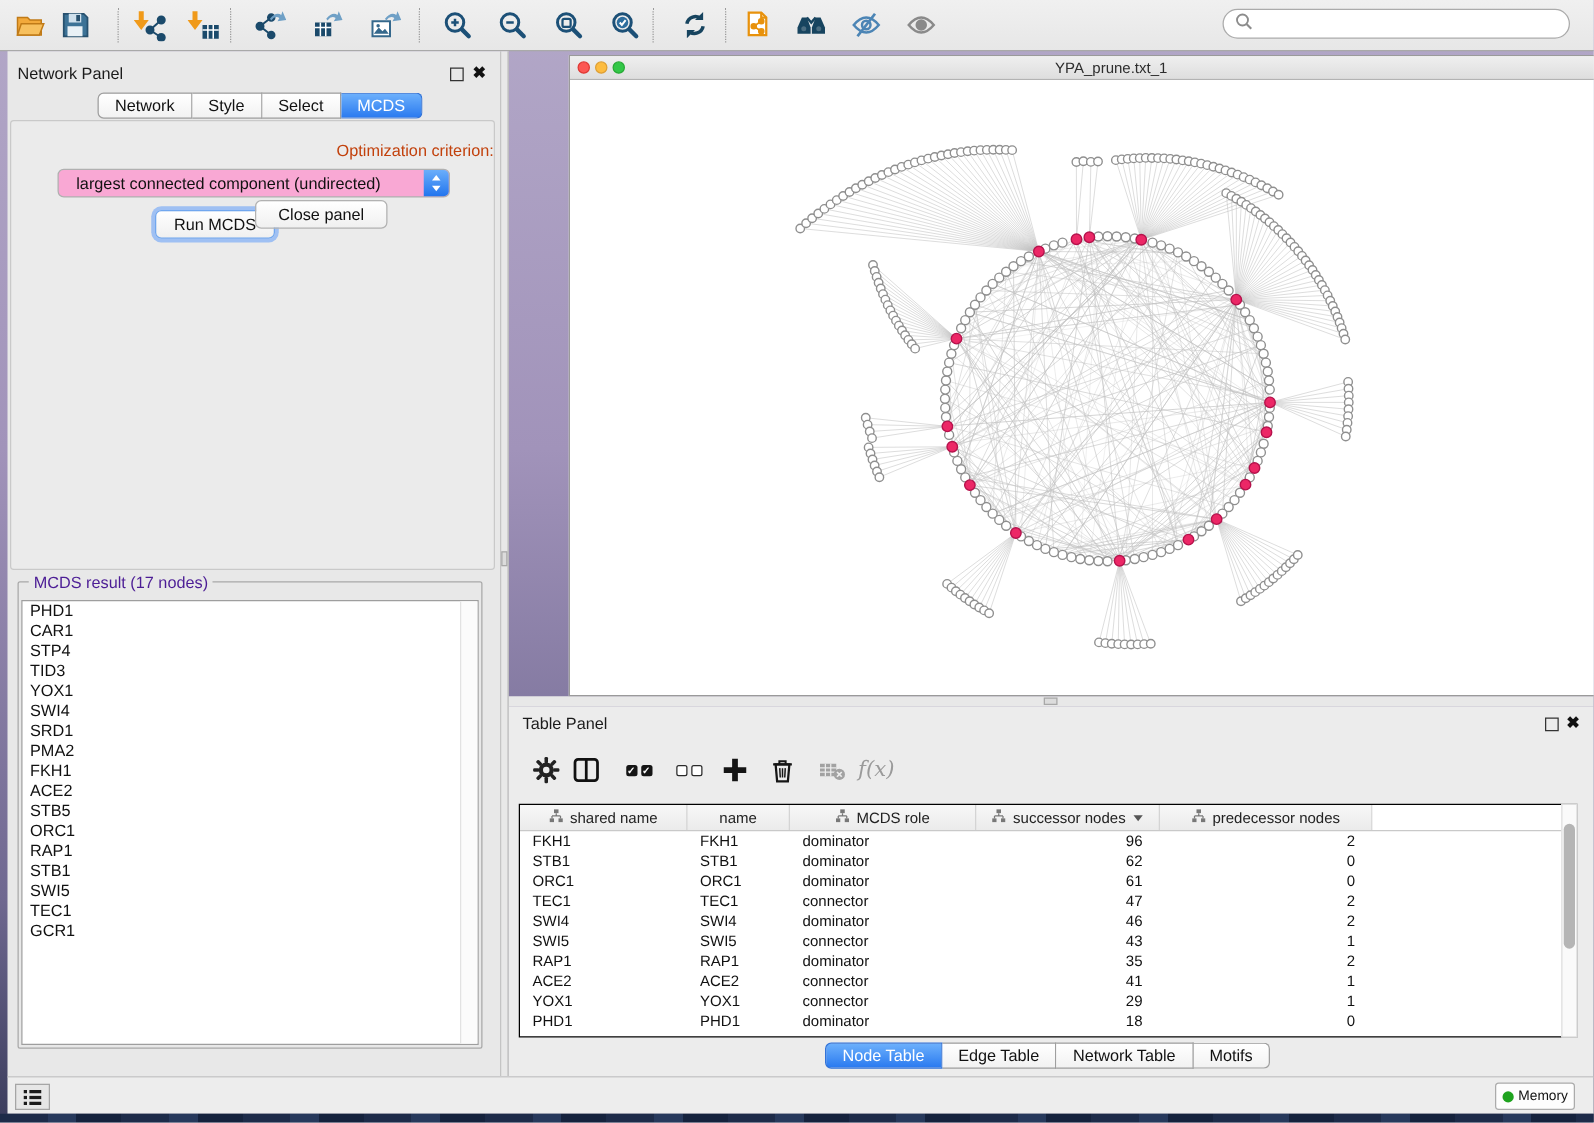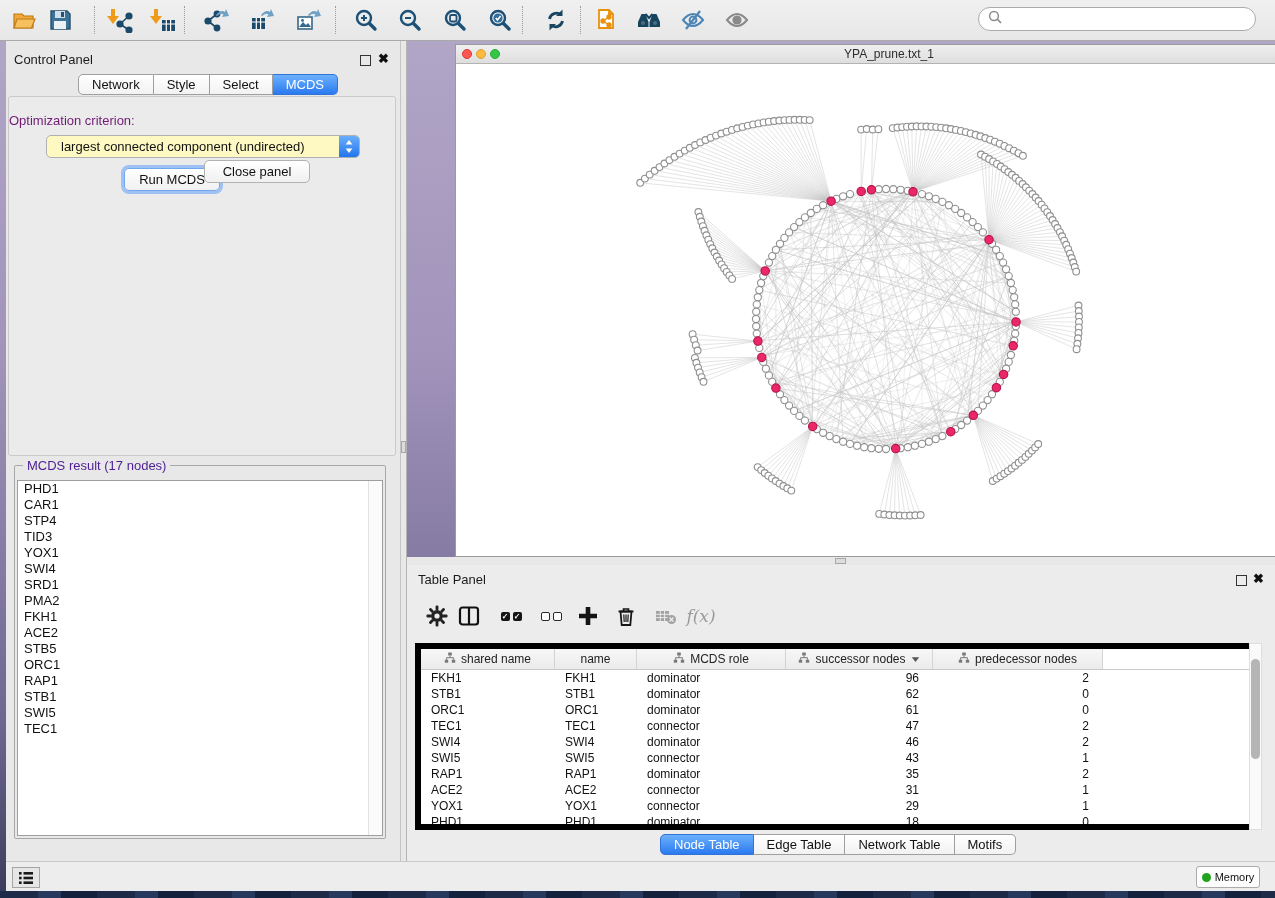--- a/index.html
+++ b/index.html
@@ -22,22 +22,22 @@
   #control-panel{left:6px;top:41px;width:394px;height:820px;background:#e8e8e8;}
   .panel-title{font-size:13px;color:#1b1b1b;}
   .float-icon{width:9px;height:9px;border:1.6px solid #333;display:inline-block;}
   .close-icon{font-size:13px;font-weight:bold;color:#111;line-height:11px;}
   .seg{display:flex;height:21px;}
   .seg .tab{background:linear-gradient(#ffffff,#f2f2f2);border:1px solid #9f9f9f;border-left:none;padding:0 13px;font-size:13px;color:#111;line-height:20px;box-sizing:border-box;white-space:nowrap;}
   .seg .tab:first-child{border-left:1px solid #9f9f9f;border-radius:5px 0 0 5px;}
   .seg .tab:last-child{border-radius:0 5px 5px 0;}
   .seg .tab.active{background:linear-gradient(#6cb0fc,#2a7af0);color:#fff;border-color:#3273d8;}
   #cp-content{left:2px;top:55px;width:388px;height:360px;background:#ebebeb;border:1px solid #c9c9c9;border-radius:3px;box-sizing:border-box;}
-  #opt-label{left:0;top:16px;width:100%;text-align:left;font-size:13px;color:#701a75;}
-  #criterion-select{left:37px;top:38px;width:314px;height:23px;background:#fef9c3;border:1px solid #b0b0b0;border-radius:5px;box-sizing:border-box;font-size:13px;color:#111;line-height:21px;padding-left:14px;cursor:default;}
+  #opt-label{left:0;top:16px;width:100%;text-align:right;font-size:13px;color:#c2410c;}
+  #criterion-select{left:37px;top:38px;width:314px;height:23px;background:#f9a8d4;border:1px solid #b0b0b0;border-radius:5px;box-sizing:border-box;font-size:13px;color:#111;line-height:21px;padding-left:14px;cursor:default;}
   #criterion-select .cap{position:absolute;right:0px;top:0px;width:20px;height:21px;border-radius:0 4px 4px 0;background:linear-gradient(#6aaefb,#2275ee);}
   .mbtn{position:absolute;height:23px;background:linear-gradient(#ffffff,#f0f0f0);border:1px solid #b2b2b2;border-radius:5px;font-size:13px;color:#111;text-align:center;line-height:21px;box-sizing:border-box;cursor:default;}
   .focusring{box-shadow:0 0 0 3px rgba(96,156,250,.55);border-color:#71a7ef;margin-left:28px;}
   #mcds-fieldset{left:8px;top:424px;width:372px;height:374px;border:1px solid #a8a8a8;border-radius:2px;box-sizing:border-box;}
   #mcds-legend{position:absolute;left:8px;top:-8px;background:#e8e8e8;padding:0 4px;font-size:13px;color:#4c1d95;}
   #mcds-list{position:absolute;left:2px;top:14px;right:2px;bottom:2px;background:#fff;border:1px solid #9e9e9e;overflow:hidden;}
   #mcds-list .scrolltrack{position:absolute;right:0;top:0;bottom:0;width:13px;background:#fbfbfb;border-left:1px solid #e2e2e2;}
   .mcds-item{font-size:13px;line-height:16px;padding-left:6px;color:#111;}
   
   #v-splitter{left:400px;top:41px;width:7px;height:820px;background:#e8e8e8;border-left:1px solid #c4c4c4;border-right:1px solid #b5b5b5;box-sizing:border-box;}
@@ -50,21 +50,21 @@
   #net-title{position:absolute;left:0;right:0;top:0;text-align:center;font-size:12px;color:#2d2d2d;line-height:18px;}
   .tlight{position:absolute;top:4px;width:10px;height:10px;border-radius:50%;box-sizing:border-box;}
   #net-svg{position:absolute;left:0;top:19px;}
   
   #table-panel{left:407px;top:565px;width:868px;height:296px;background:#ececec;}
   .tb-icon{position:absolute;top:38px;width:26px;height:26px;}
   .cbx{display:inline-block;width:9px;height:9px;border-radius:2px;box-sizing:border-box;}
   .cbx.on{background:#151515;color:#fff;font-size:8px;line-height:9px;text-align:center;font-weight:bold;}
   .cbx.off{border:1.5px solid #2a2a2a;background:#fff;}
   #fx-label{font-family:"DejaVu Serif",serif;font-style:italic;font-size:17px;color:#9a9a9a;}
-  #node-table{position:absolute;left:8px;top:78px;width:847px;height:187px;background:#fff;border:6px solid #000000;box-sizing:border-box;overflow:hidden;}
+  #node-table{position:absolute;left:8px;top:78px;width:847px;height:187px;background:#fff;border:1px solid #000000;box-sizing:border-box;overflow:hidden;}
   .thead{display:flex;height:20px;background:linear-gradient(#f7f7f7,#ebebeb);border-bottom:1px solid #c9c9c9;}
   .th{box-sizing:border-box;border-right:1px solid #d4d4d4;font-size:12px;color:#222;display:flex;align-items:center;justify-content:center;gap:5px;overflow:hidden;white-space:nowrap;}
   .trow{display:flex;height:16px;}
   .td{box-sizing:border-box;font-size:12px;color:#111;line-height:16px;overflow:hidden;white-space:nowrap;}
   .td.txt{padding-left:10px;text-align:left;}
   .td.num{text-align:right;padding-right:14px;}
   #table-scrollbar{position:absolute;left:842px;top:78px;width:13px;height:187px;background:#fafafa;border:1px solid #dedede;box-sizing:border-box;}
   #table-scroll-thumb{position:absolute;left:1px;top:15px;width:9px;height:100px;background:#b5b5b5;border-radius:5px;}
   
   #status-bar{left:6px;top:861px;width:1269px;height:30px;background:#ededed;border-top:1px solid #c9c9c9;box-sizing:border-box;}
@@ -214,21 +214,21 @@
     <span><svg width="16" height="16">
           <circle cx="7" cy="7" r="4.4" fill="none" stroke="#8c8c8c" stroke-width="1.5"></circle>
           <path d="M10.2 10.2L14 14" stroke="#8c8c8c" stroke-width="1.7"></path>
         </svg></span>
     <span style="font-size:12px;color:#333;"></span>
   </div>
 </div>
 
 <div id="control-panel" class="abs">
   <div class="abs" style="left:8px;top:9px;">
-    <span class="panel-title">Control Panel</span>
+    <span class="panel-title">Network Panel</span>
   </div>
   <div class="abs" style="left:354px;top:11px;"><span class="float-icon"></span></div>
   <div class="abs" style="left:372px;top:8px;"><span class="close-icon">✖</span></div>
 
   <div class="abs seg" style="left:72px;top:33px;" id="cp-tabs">
       <div class="tab">Network</div>
       <div class="tab">Style</div>
       <div class="tab">Select</div>
       <div class="tab active">MCDS</div>
     </div>
@@ -261,20 +261,21 @@
         <div class="mcds-item">SRD1</div>
         <div class="mcds-item">PMA2</div>
         <div class="mcds-item">FKH1</div>
         <div class="mcds-item">ACE2</div>
         <div class="mcds-item">STB5</div>
         <div class="mcds-item">ORC1</div>
         <div class="mcds-item">RAP1</div>
         <div class="mcds-item">STB1</div>
         <div class="mcds-item">SWI5</div>
         <div class="mcds-item">TEC1</div>
+        <div class="mcds-item">GCR1</div>
       </div>
   </div>
 </div>
 
 <div id="v-splitter" class="abs">
     <div class="handle"></div>
   </div>
 <div id="h-splitter" class="abs">
     <div class="handle"></div>
   </div>
@@ -1164,21 +1165,21 @@
           <div class="td txt" style="width: 134px;">RAP1</div>
           <div class="td txt" style="width: 82px;">RAP1</div>
           <div class="td txt" style="width: 149px;">dominator</div>
           <div class="td num" style="width: 147px;">35</div>
           <div class="td num" style="width: 170px;">2</div>
         </div>
         <div class="trow">
           <div class="td txt" style="width: 134px;">ACE2</div>
           <div class="td txt" style="width: 82px;">ACE2</div>
           <div class="td txt" style="width: 149px;">connector</div>
-          <div class="td num" style="width: 147px;">31</div>
+          <div class="td num" style="width: 147px;">41</div>
           <div class="td num" style="width: 170px;">1</div>
         </div>
         <div class="trow">
           <div class="td txt" style="width: 134px;">YOX1</div>
           <div class="td txt" style="width: 82px;">YOX1</div>
           <div class="td txt" style="width: 149px;">connector</div>
           <div class="td num" style="width: 147px;">29</div>
           <div class="td num" style="width: 170px;">1</div>
         </div>
         <div class="trow">

